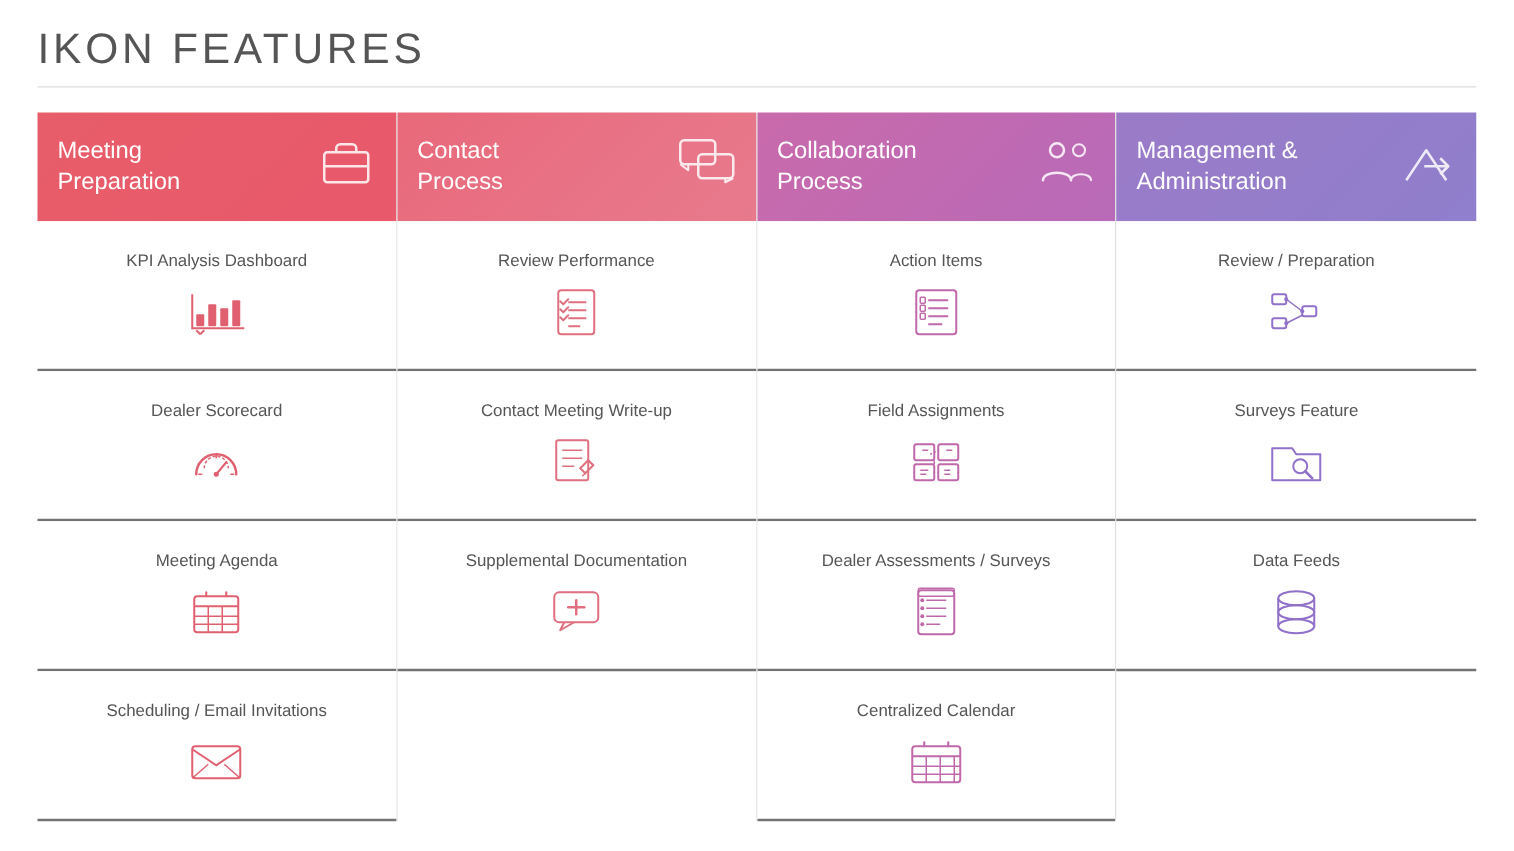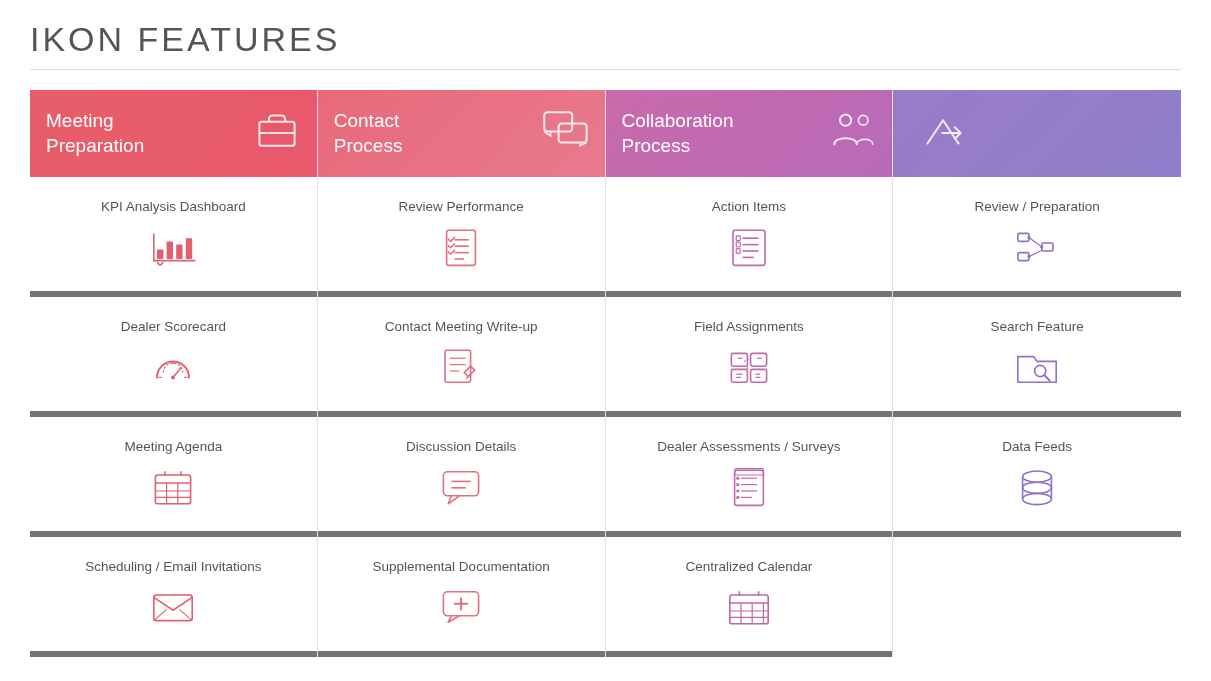--- a/index.html
+++ b/index.html
@@ -61,21 +61,21 @@
       opacity: 0.85;
       margin-left: 10px;
       flex-shrink: 0;
     }
     .feature-cell {
       display: flex;
       flex-direction: column;
       align-items: center;
       justify-content: center;
       padding: 12px 10px 14px;
-      border-bottom: 6px solid #737373;
+      border-bottom: 2px solid #737373;
       min-height: 120px;
       background: #fff;
       cursor: pointer;
       transition: background 0.15s;
     }
     .feature-label {
       font-size: 13.5px;
       color: #555;
       text-align: center;
       margin-bottom: 10px;
@@ -193,29 +193,20 @@
         <rect x="10" y="4" width="32" height="40" rx="2" stroke="#e07080" stroke-width="2" fill="none"></rect>
         <line x1="16" y1="14" x2="36" y2="14" stroke="#e07080" stroke-width="1.5"></line>
         <line x1="16" y1="22" x2="36" y2="22" stroke="#e07080" stroke-width="1.5"></line>
         <line x1="16" y1="30" x2="28" y2="30" stroke="#e07080" stroke-width="1.5"></line>
         <path d="M34 32 L42 24 L47 29 L39 37 Z" stroke="#e07080" stroke-width="2" fill="none"></path>
         <line x1="42" y1="24" x2="47" y2="29" stroke="#e07080" stroke-width="1.5"></line>
         <line x1="39" y1="37" x2="36" y2="40" stroke="#e07080" stroke-width="1.5"></line>
       </svg>
     </div>
 
-    <div class="feature-cell">
-      <span class="feature-label">Discussion Details</span>
-      <svg class="icon-svg" viewBox="0 0 60 50" fill="none" xmlns="http://www.w3.org/2000/svg">
-        <rect x="8" y="6" width="44" height="30" rx="5" stroke="#e07080" stroke-width="2" fill="none"></rect>
-        <path d="M18 36 L14 46 L28 36" stroke="#e07080" stroke-width="2" fill="none" stroke-linejoin="round"></path>
-        <line x1="18" y1="18" x2="42" y2="18" stroke="#e07080" stroke-width="2"></line>
-        <line x1="18" y1="26" x2="36" y2="26" stroke="#e07080" stroke-width="2"></line>
-      </svg>
-    </div>
 
     <div class="feature-cell">
       <span class="feature-label">Supplemental Documentation</span>
       <svg class="icon-svg" viewBox="0 0 60 50" fill="none" xmlns="http://www.w3.org/2000/svg">
         <rect x="8" y="6" width="44" height="30" rx="5" stroke="#e07080" stroke-width="2" fill="none"></rect>
         <path d="M18 36 L14 44 L28 36" stroke="#e07080" stroke-width="2" fill="none" stroke-linejoin="round"></path>
         <line x1="30" y1="14" x2="30" y2="28" stroke="#e07080" stroke-width="2.5" stroke-linecap="round"></line>
         <line x1="22" y1="21" x2="38" y2="21" stroke="#e07080" stroke-width="2.5" stroke-linecap="round"></line>
       </svg>
     </div>
@@ -293,20 +284,21 @@
         <line x1="6" y1="38" x2="54" y2="38" stroke="#c068aa" stroke-width="1.5"></line>
         <line x1="20" y1="20" x2="20" y2="46" stroke="#c068aa" stroke-width="1.5"></line>
         <line x1="34" y1="20" x2="34" y2="46" stroke="#c068aa" stroke-width="1.5"></line>
         <line x1="48" y1="20" x2="48" y2="46" stroke="#c068aa" stroke-width="1.5"></line>
       </svg>
     </div>
   </div>
 
   <div class="column col-3">
     <div class="column-header">
+      <span class="column-header-text">Management &amp;<br>Administration</span>
       <span class="header-icon">
         <svg class="icon-svg" viewBox="0 0 60 50" fill="none" xmlns="http://www.w3.org/2000/svg">
           <polyline points="10,44 30,14 50,44" stroke="white" stroke-width="2.5" fill="none" stroke-linejoin="round"></polyline>
           <line x1="28" y1="30" x2="52" y2="30" stroke="white" stroke-width="2.5"></line>
           <polyline points="44,22 52,30 44,38" stroke="white" stroke-width="2.5" fill="none" stroke-linejoin="round"></polyline>
         </svg>
       </span>
     </div>
 
 
@@ -318,21 +310,21 @@
         <rect x="36" y="20" width="14" height="10" rx="2" stroke="#9070c8" stroke-width="2" fill="none"></rect>
         <line x1="20" y1="13" x2="36" y2="25" stroke="#9070c8" stroke-width="1.5"></line>
         <line x1="20" y1="37" x2="36" y2="29" stroke="#9070c8" stroke-width="1.5"></line>
         <circle cx="20" cy="13" r="2" fill="#9070c8"></circle>
         <circle cx="20" cy="37" r="2" fill="#9070c8"></circle>
         <circle cx="36" cy="25" r="2" fill="#9070c8"></circle>
       </svg>
     </div>
 
     <div class="feature-cell">
-      <span class="feature-label">Search Feature</span>
+      <span class="feature-label">Surveys Feature</span>
       <svg class="icon-svg" viewBox="0 0 60 50" fill="none" xmlns="http://www.w3.org/2000/svg">
         <path d="M6 12 L6 44 L54 44 L54 18 L30 18 L26 12 Z" stroke="#9070c8" stroke-width="2" fill="none" stroke-linejoin="round"></path>
         <circle cx="34" cy="30" r="7" stroke="#9070c8" stroke-width="2" fill="none"></circle>
         <line x1="39" y1="35" x2="46" y2="42" stroke="#9070c8" stroke-width="2.5" stroke-linecap="round"></line>
       </svg>
     </div>
 
     <div class="feature-cell">
       <span class="feature-label">Data Feeds</span>
       <svg class="icon-svg" viewBox="0 0 60 50" fill="none" xmlns="http://www.w3.org/2000/svg">

